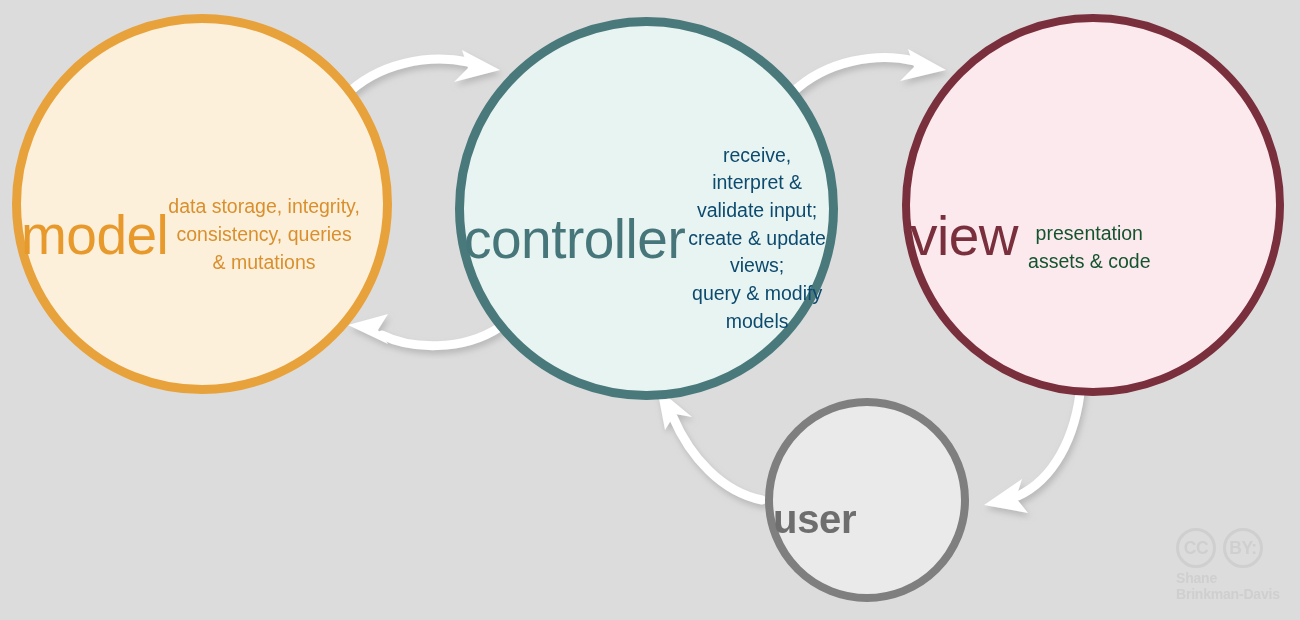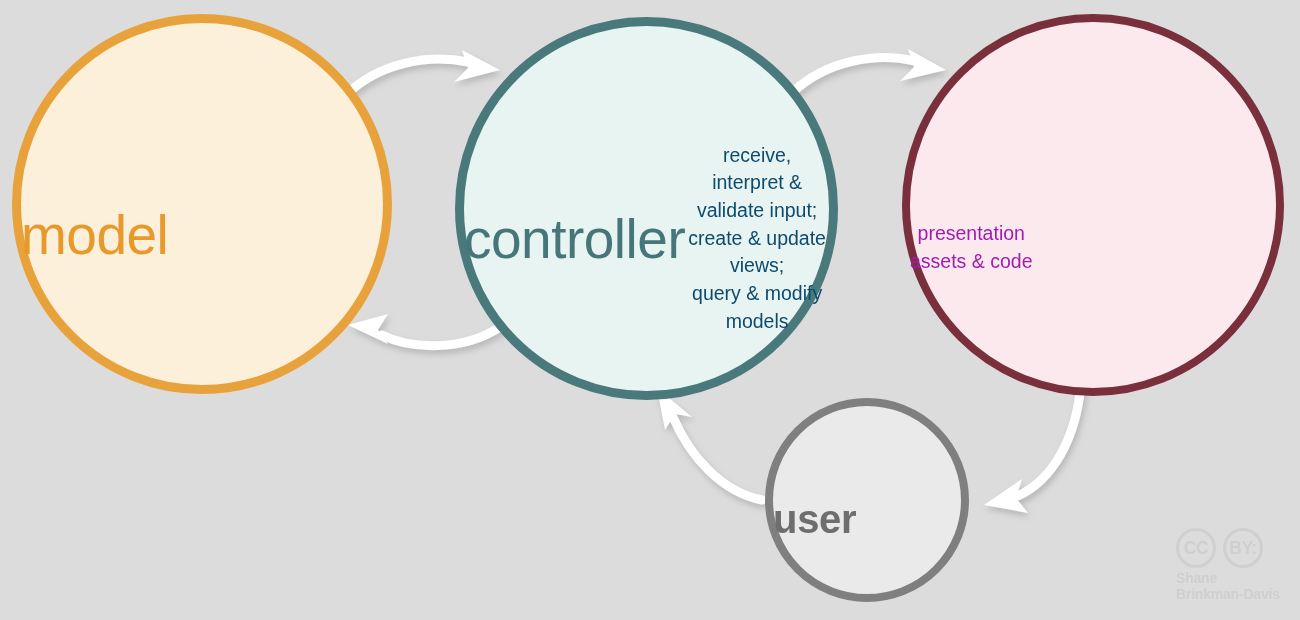--- a/index.html
+++ b/index.html
@@ -84,24 +84,25 @@
     background: #fbe9ed;
   }
   #node-view .node-title {
     color: #7a2f3d;
     font-size: 55px;
     line-height: 1;
     margin-top: 62px;
     letter-spacing: -0.5px;
   }
   #node-view .node-desc {
-    color: #a21caf;
+    color: #14532d;
     font-size: 19.5px;
     line-height: 1.42;
     margin-top: 86px;
+    margin-left: 10px;
   }
 
   
   #node-user {
     left: 765px; top: 398px;
     width: 204px; height: 204px;
     border: 8px solid #7f7f7f;
     background: #eaeaea;
     font-weight: bold;
   }
@@ -191,30 +192,34 @@
     </g>
 
     <g filter="url(#arrowShadow)">
       <path d="M 762 500 C 722 492 690 457 673 417" fill="none" stroke="#ffffff" stroke-width="9" stroke-linecap="round"></path>
       <path d="M 657 388 L 665 430 L 675 414 L 692 417 Z" fill="#ffffff"></path>
     </g>
   </svg>
 
   <div class="node" id="node-model">
     <div class="node-title">model</div>
+    <div class="node-desc">data storage, integrity,
+consistency, queries
+&amp; mutations</div>
   </div>
 
   <div class="node" id="node-controller">
     <div class="node-title">controller</div>
     <div class="node-desc">receive, interpret &amp; validate input;
 create &amp; update views;
 query &amp; modify models</div>
   </div>
 
   <div class="node" id="node-view">
+    <div class="node-title">view</div>
     <div class="node-desc">presentation
 assets &amp; code</div>
   </div>
 
   <div class="node" id="node-user">
     <div class="node-title">user</div>
   </div>
 
   <div id="license-badge">
     <div class="cc-marks">

